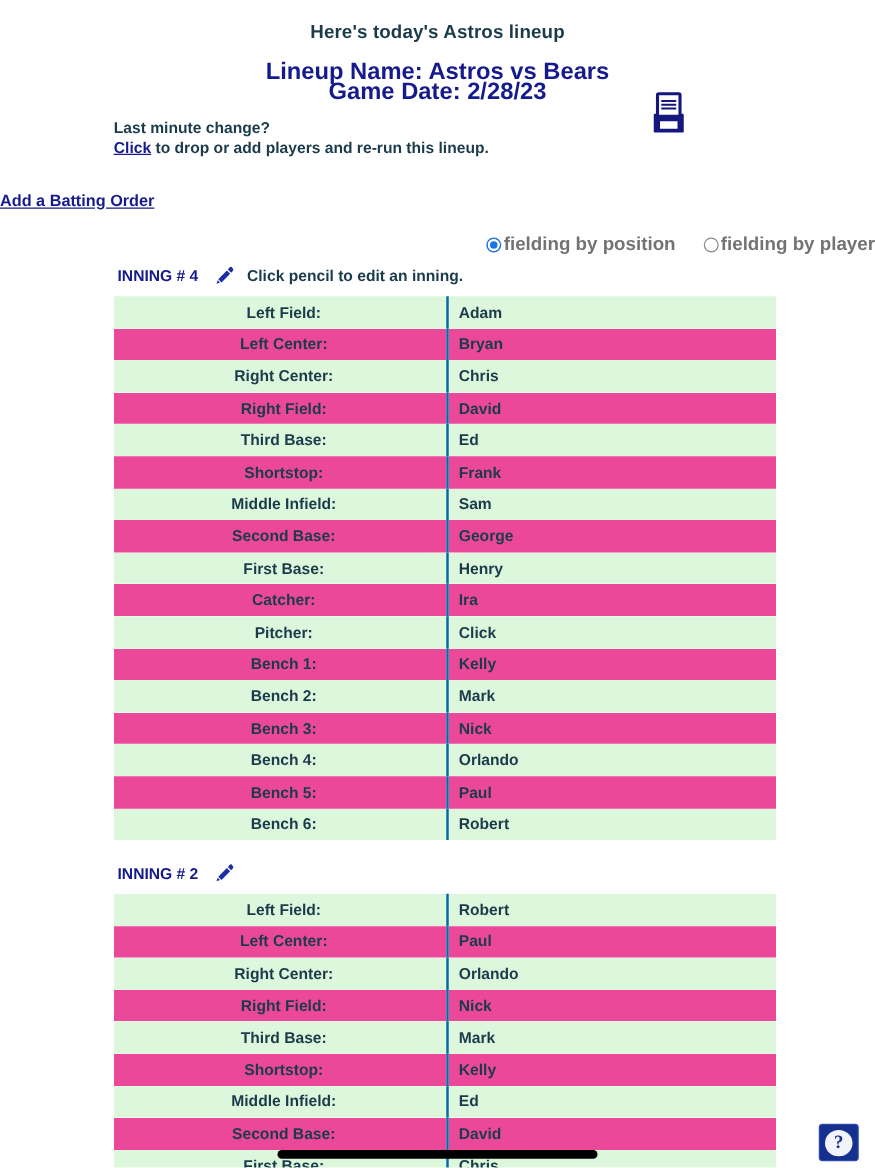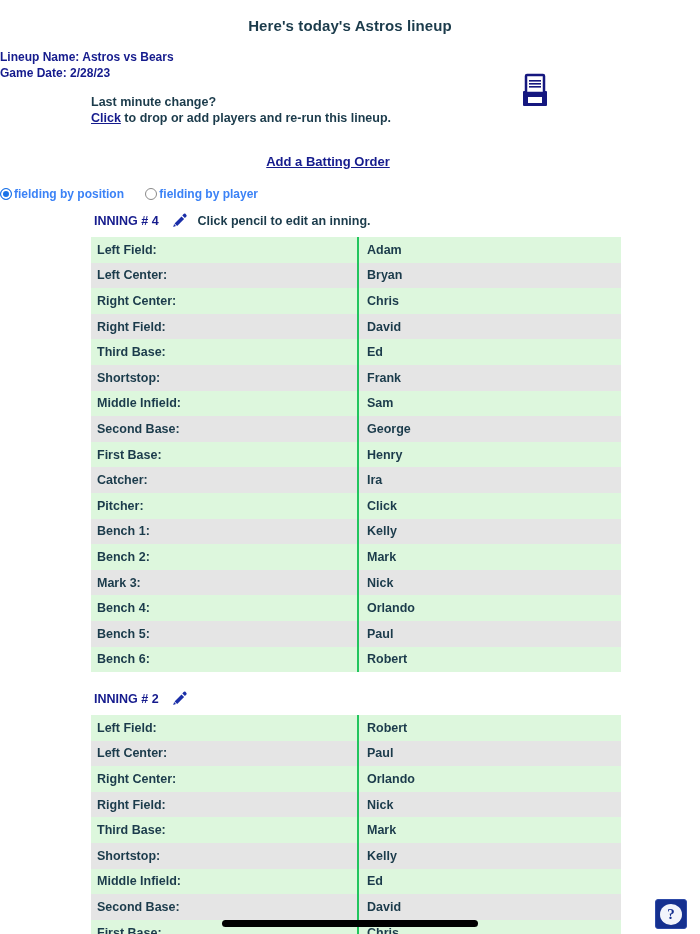--- a/index.html
+++ b/index.html
@@ -27,22 +27,22 @@
   .title {
     text-align: center;
     font-size: 15px;
     font-weight: bold;
     color: #1b3b4b;
     margin: 0;
     padding-top: 17px;
     letter-spacing: .1px;
   }
   .subtitle {
-    text-align: left;
-    font-size: 12px;
+    text-align: center;
+    font-size: 19px;
     font-weight: bold;
     color: #151b8d;
     line-height: 15.5px;
     margin: 0;
     padding-top: 16px;
   }
   .subtitle .sub-line { display: block; }
 
   
   .printer-wrap {
@@ -68,39 +68,39 @@
   a.lnk {
     color: #151b8d;
     font-weight: bold;
   }
 
   .batting-order-wrap {
     position: absolute;
     top: 152px;
     left: 0;
     width: 656px;
-    text-align: center;
+    text-align: left;
   }
   .batting-order-wrap a {
     font-size: 13px;
     font-weight: bold;
     color: #151b8d;
     text-decoration: underline;
   }
 
   
   .radio-row {
     position: absolute;
     top: 186px;
     left: 0;
     width: 700px;
-    text-align: left;
-    font-size: 12px;
-    font-weight: bold;
-    color: #3b82f6;
+    text-align: right;
+    font-size: 15px;
+    font-weight: bold;
+    color: #737373;
   }
   .radio-item {
     display: inline-block;
     vertical-align: middle;
     white-space: nowrap;
   }
   .radio-item + .radio-item { margin-left: 18px; }
   .rd {
     display: inline-block;
     vertical-align: -2px;
@@ -152,22 +152,22 @@
     font-size: 12.5px;
     font-weight: bold;
     color: #1b3b4b;
     padding: 0 0 0 6px;
     border: none;
     vertical-align: middle;
     white-space: nowrap;
     overflow: hidden;
   }
   table.lineup tr.odd td { background: #ddf7dd; }
-  table.lineup tr.even td { background: #e5e5e5; }
-  table.lineup td.c1 { width: 260px; border-right: 2px solid #22c55e; }
+  table.lineup tr.even td { background: #ec4899; }
+  table.lineup td.c1 { width: 260px; border-right: 2px solid #0369a1; text-align: center; }
   table.lineup td.c2 { width: 254px; padding-left: 8px; }
 
   .innings-area {
     position: absolute;
     left: 91px;
     top: 212px;
     width: 560px;
   }
   .inning-block + .inning-block { margin-top: 18px; }
 
@@ -317,21 +317,21 @@
             </tr>
           <tr class="even">
               <td class="c1">Bench 1:</td>
               <td class="c2">Kelly</td>
             </tr>
           <tr class="odd">
               <td class="c1">Bench 2:</td>
               <td class="c2">Mark</td>
             </tr>
           <tr class="even">
-              <td class="c1">Mark 3:</td>
+              <td class="c1">Bench 3:</td>
               <td class="c2">Nick</td>
             </tr>
           <tr class="odd">
               <td class="c1">Bench 4:</td>
               <td class="c2">Orlando</td>
             </tr>
           <tr class="even">
               <td class="c1">Bench 5:</td>
               <td class="c2">Paul</td>
             </tr>

